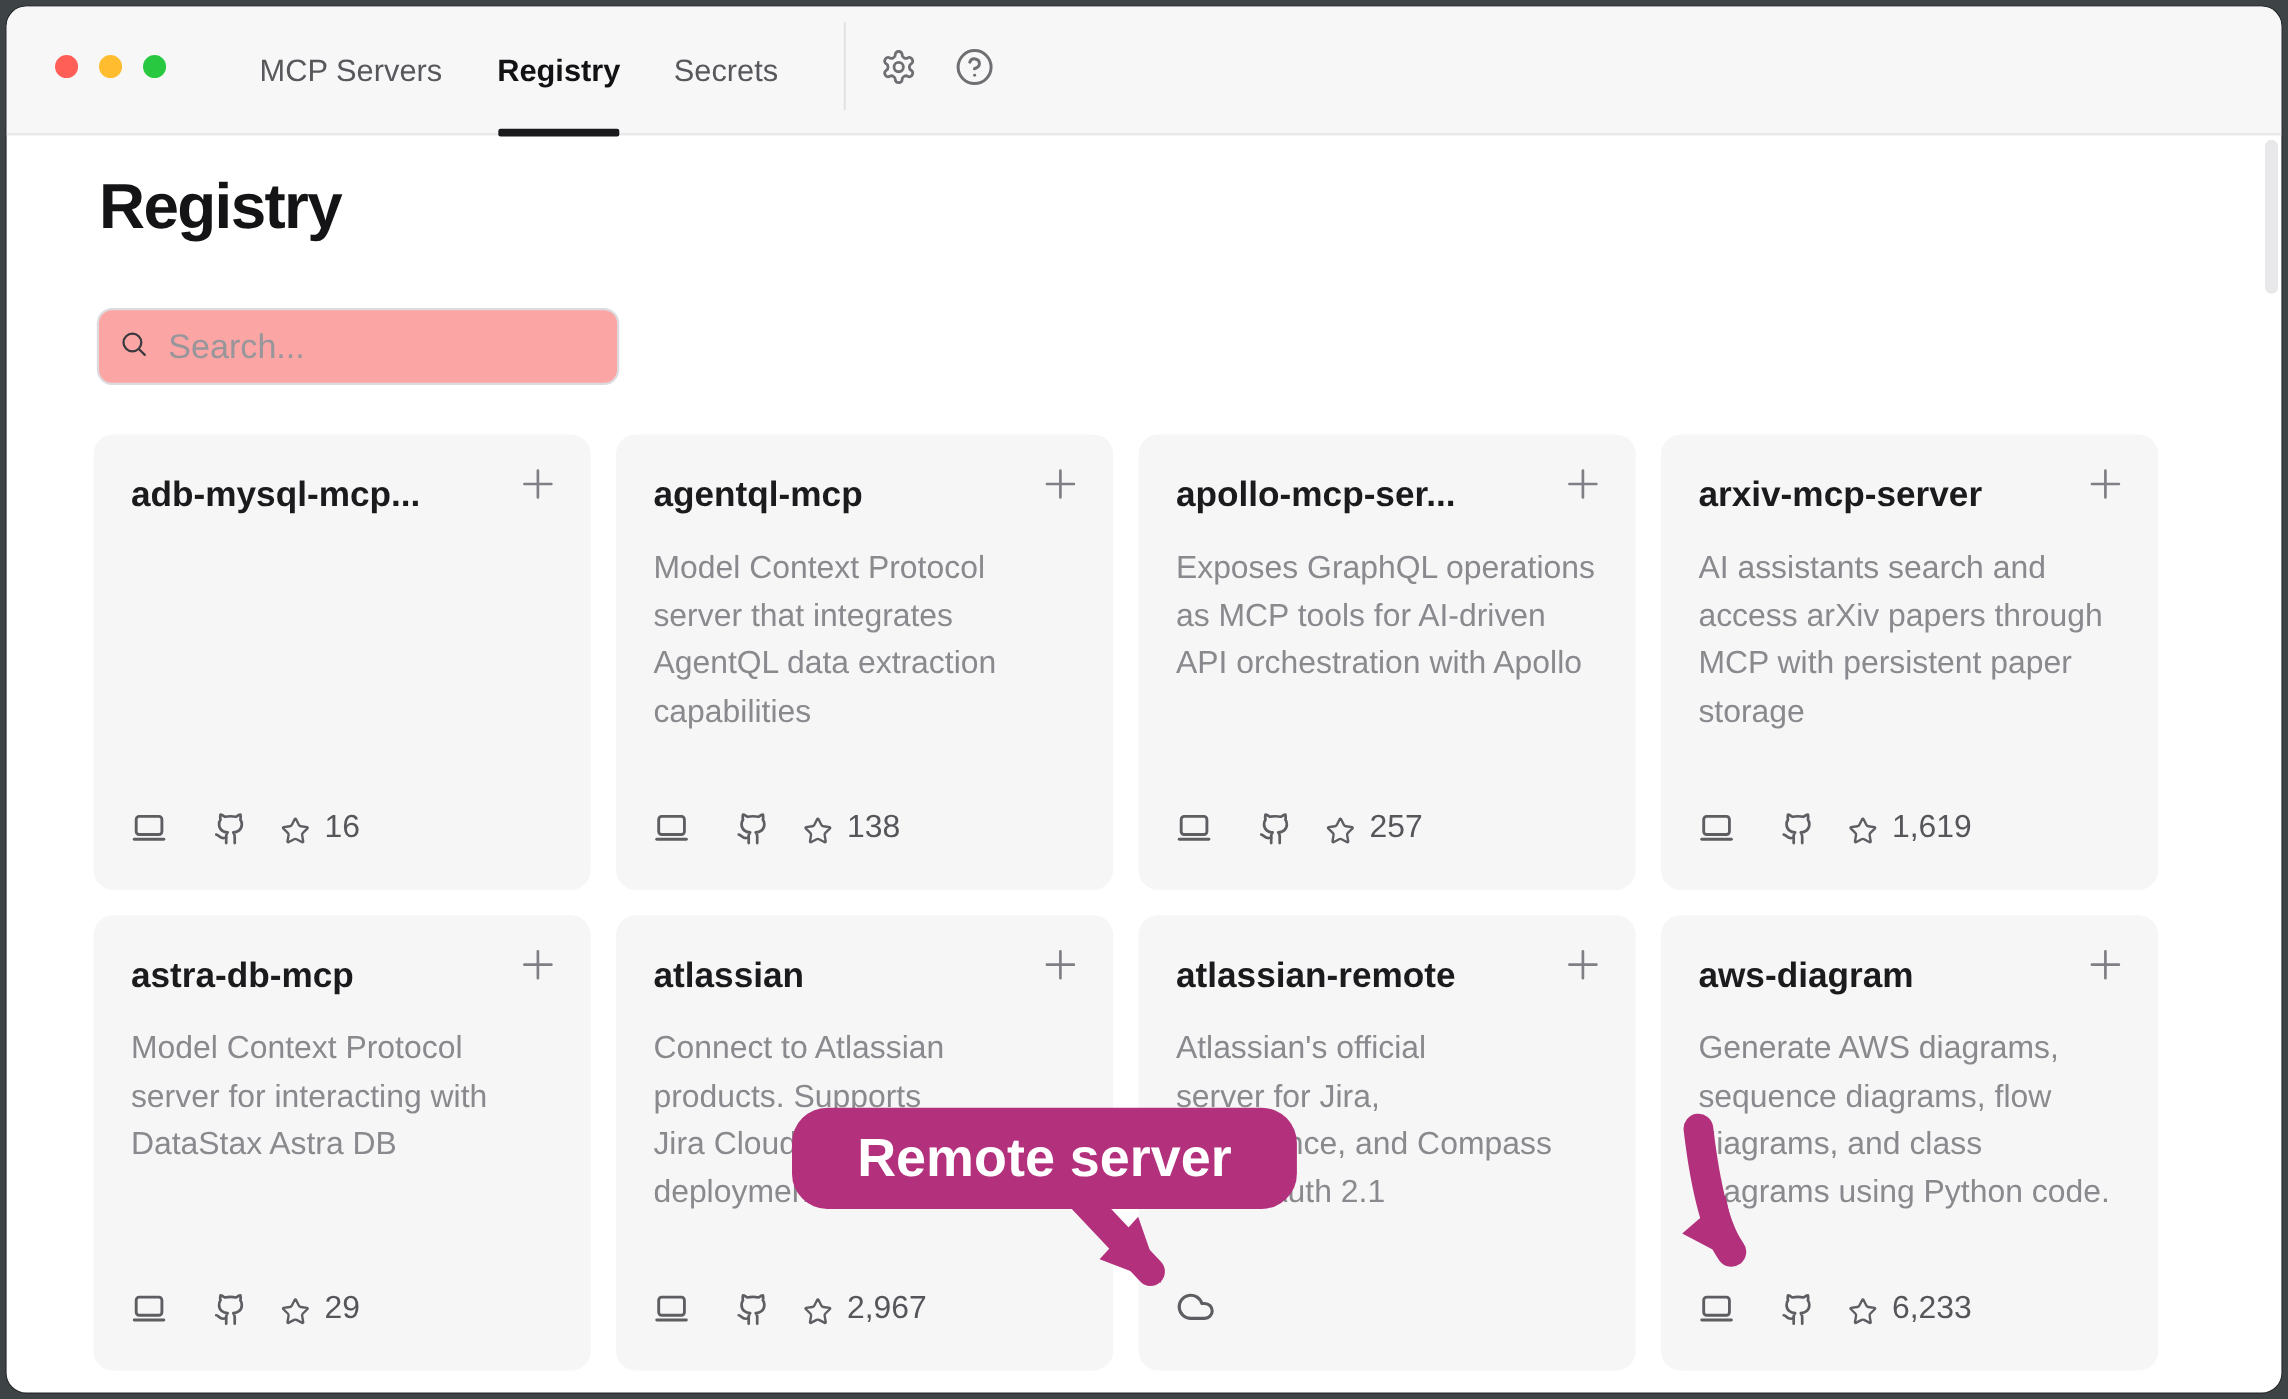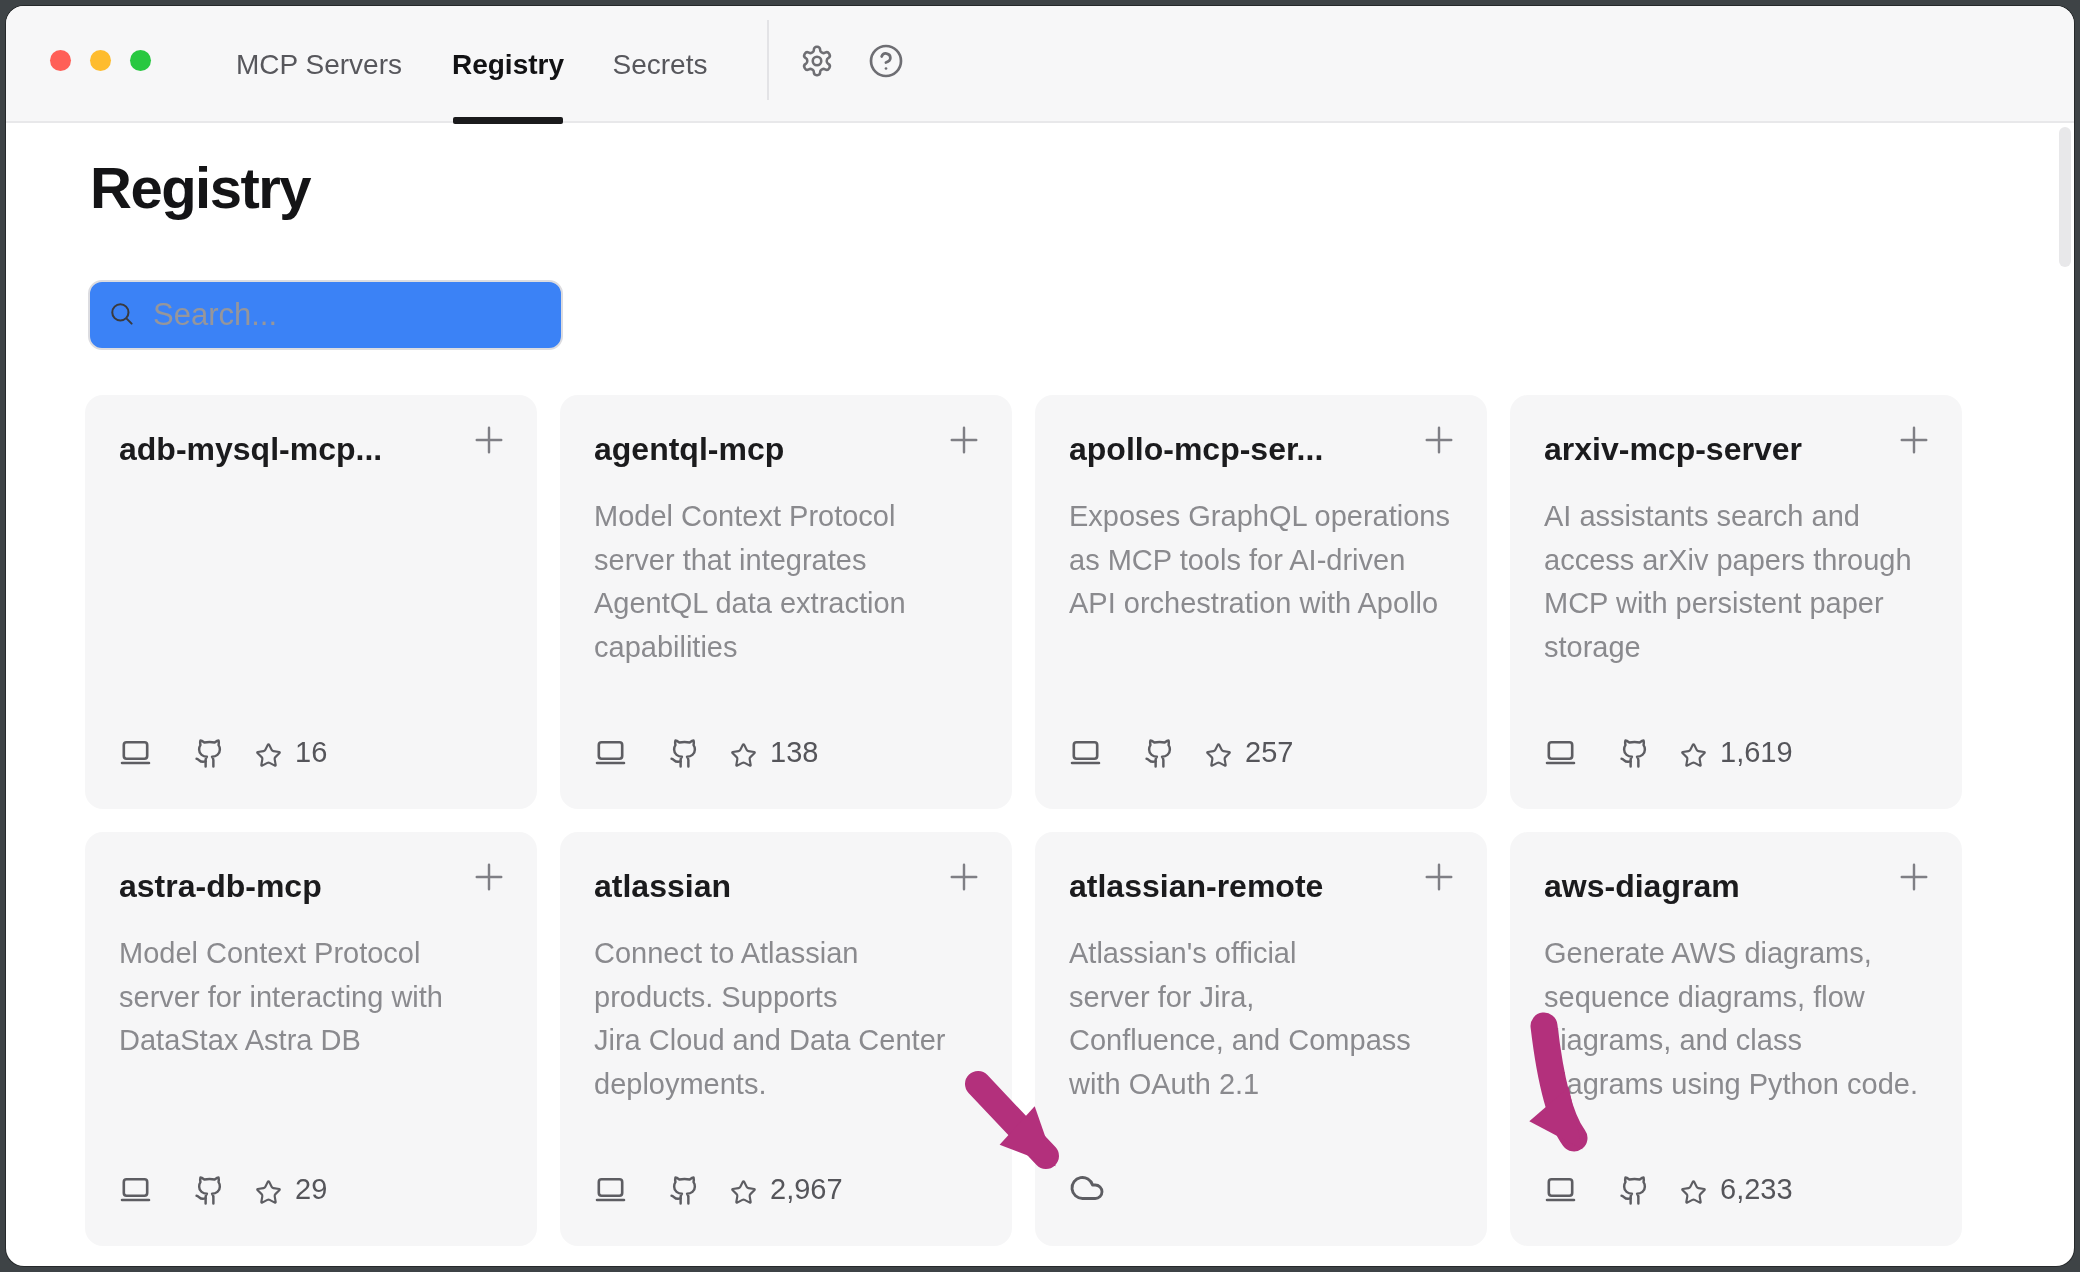--- a/index.html
+++ b/index.html
@@ -15,21 +15,21 @@
   .tab{position:absolute;top:0;height:117px;display:flex;align-items:center;justify-content:center;
        font-size:28px;color:#57575c;cursor:default;white-space:nowrap;}
   .tab.active{color:#121214;font-weight:700;}
   .tab-underline{position:absolute;left:447px;top:111px;width:110px;height:7px;background:#1a1a1c;border-radius:2px;}
   .tb-divider{position:absolute;left:761px;top:14px;width:2px;height:80px;background:#e3e3e6;}
   .tb-icon{position:absolute;top:38px;width:38px;height:38px;color:#6e6e73;display:flex;
            align-items:center;justify-content:center;}
   
   .page-title{position:absolute;left:84px;top:148px;font-size:58px;font-weight:800;
               letter-spacing:-1.5px;color:#141416;margin:0;}
-  .searchbox{position:absolute;left:82px;top:274px;width:475px;height:70px;background:#3b82f6;
+  .searchbox{position:absolute;left:82px;top:274px;width:475px;height:70px;background:#fca5a5;
              border:2px solid #dcdce0;border-radius:14px;display:flex;align-items:center;padding:0 18px;}
   .searchbox svg{flex:0 0 auto;color:#3a3a3e;}
   .searchbox input{border:none;outline:none;background:transparent;margin-left:16px;width:100%;
                    font-size:31px;color:#333;}
   .searchbox input::placeholder{color:#96969b;}
   
   .grid{position:absolute;left:79px;top:389px;width:1910px;display:grid;
         grid-template-columns:repeat(4,452px);grid-auto-rows:414px;column-gap:34px;row-gap:31px;gap:23px;}
   .card{position:relative;background:#f6f6f7;border-radius:18px;}
   .card h3{position:absolute;left:34px;top:36px;margin:0;font-size:32px;font-weight:700;
@@ -371,15 +371,16 @@
     <svg class="arrows" viewBox="0 0 2068 1260">
       <defs>
         <marker id="ah" markerUnits="userSpaceOnUse" markerWidth="70" markerHeight="70" refX="44" refY="28" orient="auto">
           <path d="M0,2 L58,28 L4,54 Z" fill="#b3307c"></path>
         </marker>
       </defs>
       <path d="M 972 1078 L 1040 1150" fill="none" stroke="#b3307c" stroke-width="26" stroke-linecap="round" marker-end="url(#ah)"></path>
       <path d="M 1538 1020 Q 1548 1105 1568 1132" fill="none" stroke="#b3307c" stroke-width="27" stroke-linecap="round" marker-end="url(#ah)"></path>
     </svg>
 
+    <div class="callout remote" style="background:#b3307c">Remote server</div>
 
   </div>
 </div>
 
 </body></html>

